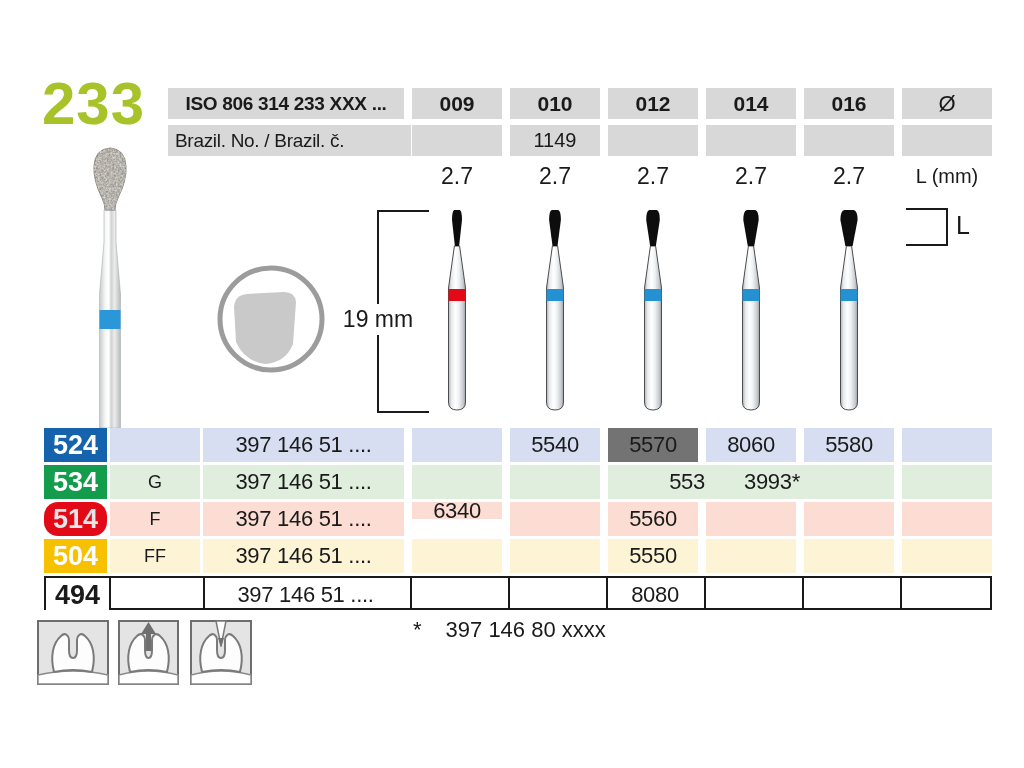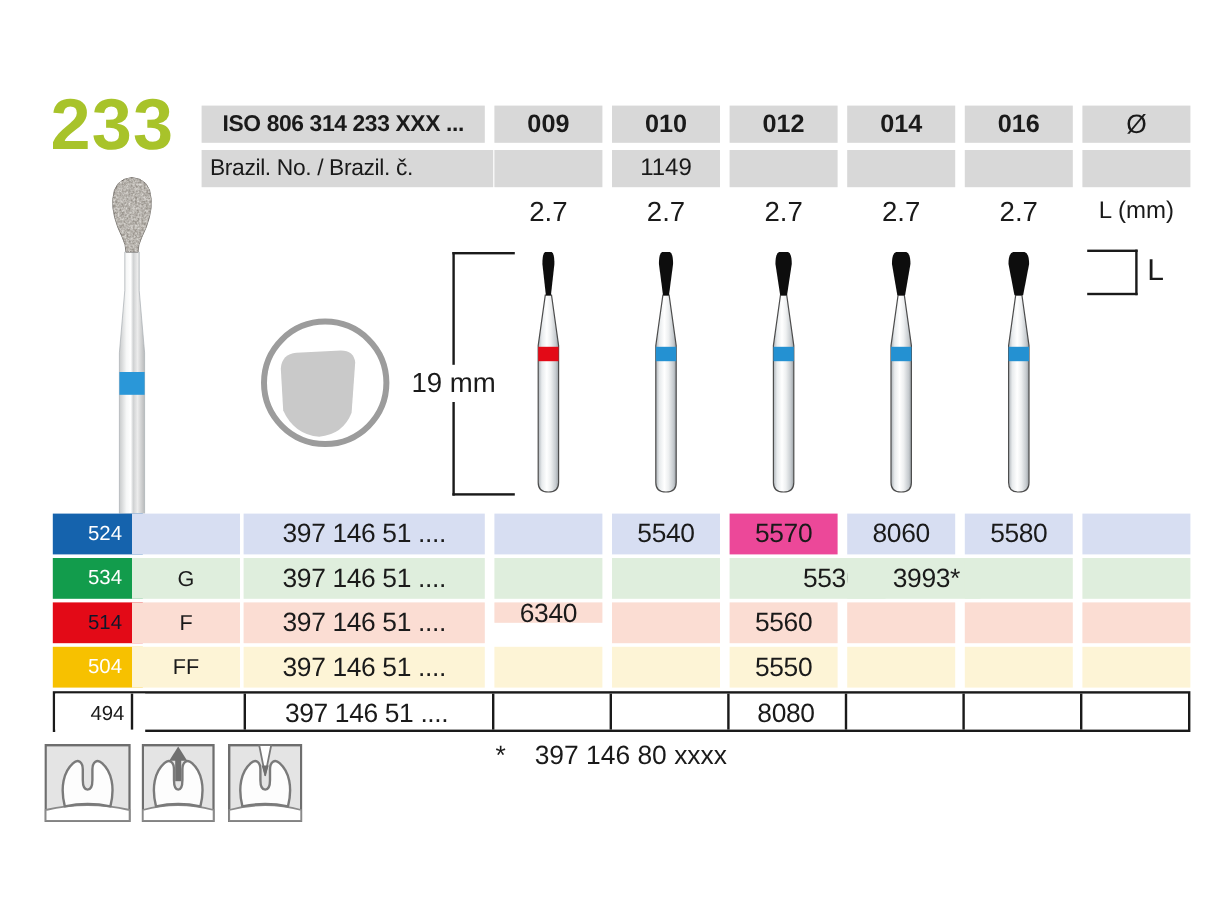--- a/index.html
+++ b/index.html
@@ -12,21 +12,21 @@
   .hdr-iso{font-size:19px;font-weight:700;letter-spacing:-0.3px;}
   .hdr-brazil{font-size:19px;display:flex;align-items:center;padding-left:7px;letter-spacing:-0.3px;}
   .size-head{font-size:21px;font-weight:700;}
   .dia-head{font-size:22px;font-weight:400;}
   .brazil-num{font-size:20px;}
   .len-val{font-size:23px;}
   .len-unit{font-size:20px;}
   .bline{background:#1a1a1a;}
   .dim-label{font-size:23px;background:#fff;padding:2px 0;text-align:center;}
   .l-label{font-size:25px;}
-  .row-badge{font-size:17px;font-weight:400;color:#fff;padding-left:12px;}
+  .row-badge{font-size:27px;font-weight:700;color:#fff;}
   .row-grit{font-size:18px;}
   .row-iso{font-size:22px;letter-spacing:-0.3px;}
   .row-num{font-size:22px;letter-spacing:-0.3px;}
   .footnote{font-size:22px;display:flex;}
   .footnote .ast{margin-right:24px;}
 </style>
 </head>
 <body>
 
 <div class="canvas">
@@ -176,38 +176,38 @@
   <div class="abs bline" style="left:906px;top:244px;width:42px;height:2px;"></div>
   <div class="abs l-label" style="left:956px;top:211px;">L</div>
 
   <div id="order-table">
       <div class="abs" style="left:44px;top:428px;width:948px;height:34px;">
         <div class="abs cellc row-badge" style="left: 0px; top: 0px; width: 63px; height: 34px; background: rgb(21, 99, 173); color: rgb(255, 255, 255);">524</div>
         <div class="abs cellc row-grit" style="left: 66px; top: 0px; width: 90px; height: 34px; background: rgb(215, 222, 242); color: rgb(26, 26, 26);"></div>
         <div class="abs cellc row-iso" style="left: 159px; top: 0px; width: 201px; height: 34px; background: rgb(215, 222, 242); color: rgb(26, 26, 26);">397 146 51 ....</div>
         <div class="abs cellc row-num" style="left: 368px; top: 0px; width: 90px; height: 34px; background: rgb(215, 222, 242);"></div>
         <div class="abs cellc row-num" style="left: 466px; top: 0px; width: 90px; height: 34px; background: rgb(215, 222, 242);">5540</div>
-        <div class="abs cellc row-num" style="left: 564px; top: 0px; width: 90px; height: 34px; background: #ec4899;">5570</div>
+        <div class="abs cellc row-num" style="left: 564px; top: 0px; width: 90px; height: 34px; background: #737373;">5570</div>
         <div class="abs cellc row-num" style="left: 662px; top: 0px; width: 90px; height: 34px; background: rgb(215, 222, 242);">8060</div>
         <div class="abs cellc row-num" style="left: 760px; top: 0px; width: 90px; height: 34px; background: rgb(215, 222, 242);">5580</div>
         <div class="abs cellc row-num" style="left: 858px; top: 0px; width: 90px; height: 34px; background: rgb(215, 222, 242);"></div>
       </div>
       <div class="abs" style="left:44px;top:465px;width:948px;height:34px;">
         <div class="abs cellc row-badge" style="left: 0px; top: 0px; width: 63px; height: 34px; background: rgb(18, 156, 76); color: #ffffff;">534</div>
         <div class="abs cellc row-grit" style="left: 66px; top: 0px; width: 90px; height: 34px; background: rgb(223, 238, 221); color: rgb(26, 26, 26);">G</div>
         <div class="abs cellc row-iso" style="left: 159px; top: 0px; width: 201px; height: 34px; background: rgb(223, 238, 221); color: rgb(26, 26, 26);">397 146 51 ....</div>
         <div class="abs cellc row-num" style="left: 368px; top: 0px; width: 90px; height: 34px; background: rgb(223, 238, 221);"></div>
         <div class="abs cellc row-num" style="left: 466px; top: 0px; width: 90px; height: 34px; background: rgb(223, 238, 221);"></div>
         <div class="abs cellc row-num" style="left: 564px; top: 0px; width: 90px; height: 34px; background: rgb(223, 238, 221); padding-left: 40px;">5530</div>
         <div class="abs cellc row-num" style="left: 662px; top: 0px; width: 90px; height: 34px; background: rgb(223, 238, 221); padding-left: 21px;">3993*</div>
         <div class="abs cellc row-num" style="left: 760px; top: 0px; width: 90px; height: 34px; background: rgb(223, 238, 221);"></div>
         <div class="abs cellc row-num" style="left: 858px; top: 0px; width: 90px; height: 34px; background: rgb(223, 238, 221);"></div>
       </div>
       <div class="abs" style="left:44px;top:502px;width:948px;height:34px;">
-        <div class="abs cellc row-badge" style="left: 0px; top: 0px; width: 63px; height: 34px; background: rgb(227, 10, 23); color: #0f172a;">514</div>
+        <div class="abs cellc row-badge" style="left: 0px; top: 0px; width: 63px; height: 34px; background: rgb(227, 10, 23); color: #e5e5e5; border-radius: 14px;">514</div>
         <div class="abs cellc row-grit" style="left: 66px; top: 0px; width: 90px; height: 34px; background: rgb(251, 221, 211); color: rgb(26, 26, 26);">F</div>
         <div class="abs cellc row-iso" style="left: 159px; top: 0px; width: 201px; height: 34px; background: rgb(251, 221, 211); color: rgb(26, 26, 26);">397 146 51 ....</div>
         <div class="abs cellc row-num" style="left: 368px; top: 0px; width: 90px; height: 17px; background: rgb(251, 221, 211);">6340</div>
         <div class="abs cellc row-num" style="left: 466px; top: 0px; width: 90px; height: 34px; background: rgb(251, 221, 211);"></div>
         <div class="abs cellc row-num" style="left: 564px; top: 0px; width: 90px; height: 34px; background: rgb(251, 221, 211);">5560</div>
         <div class="abs cellc row-num" style="left: 662px; top: 0px; width: 90px; height: 34px; background: rgb(251, 221, 211);"></div>
         <div class="abs cellc row-num" style="left: 760px; top: 0px; width: 90px; height: 34px; background: rgb(251, 221, 211);"></div>
         <div class="abs cellc row-num" style="left: 858px; top: 0px; width: 90px; height: 34px; background: rgb(251, 221, 211);"></div>
       </div>
       <div class="abs" style="left:44px;top:539px;width:948px;height:34px;">

